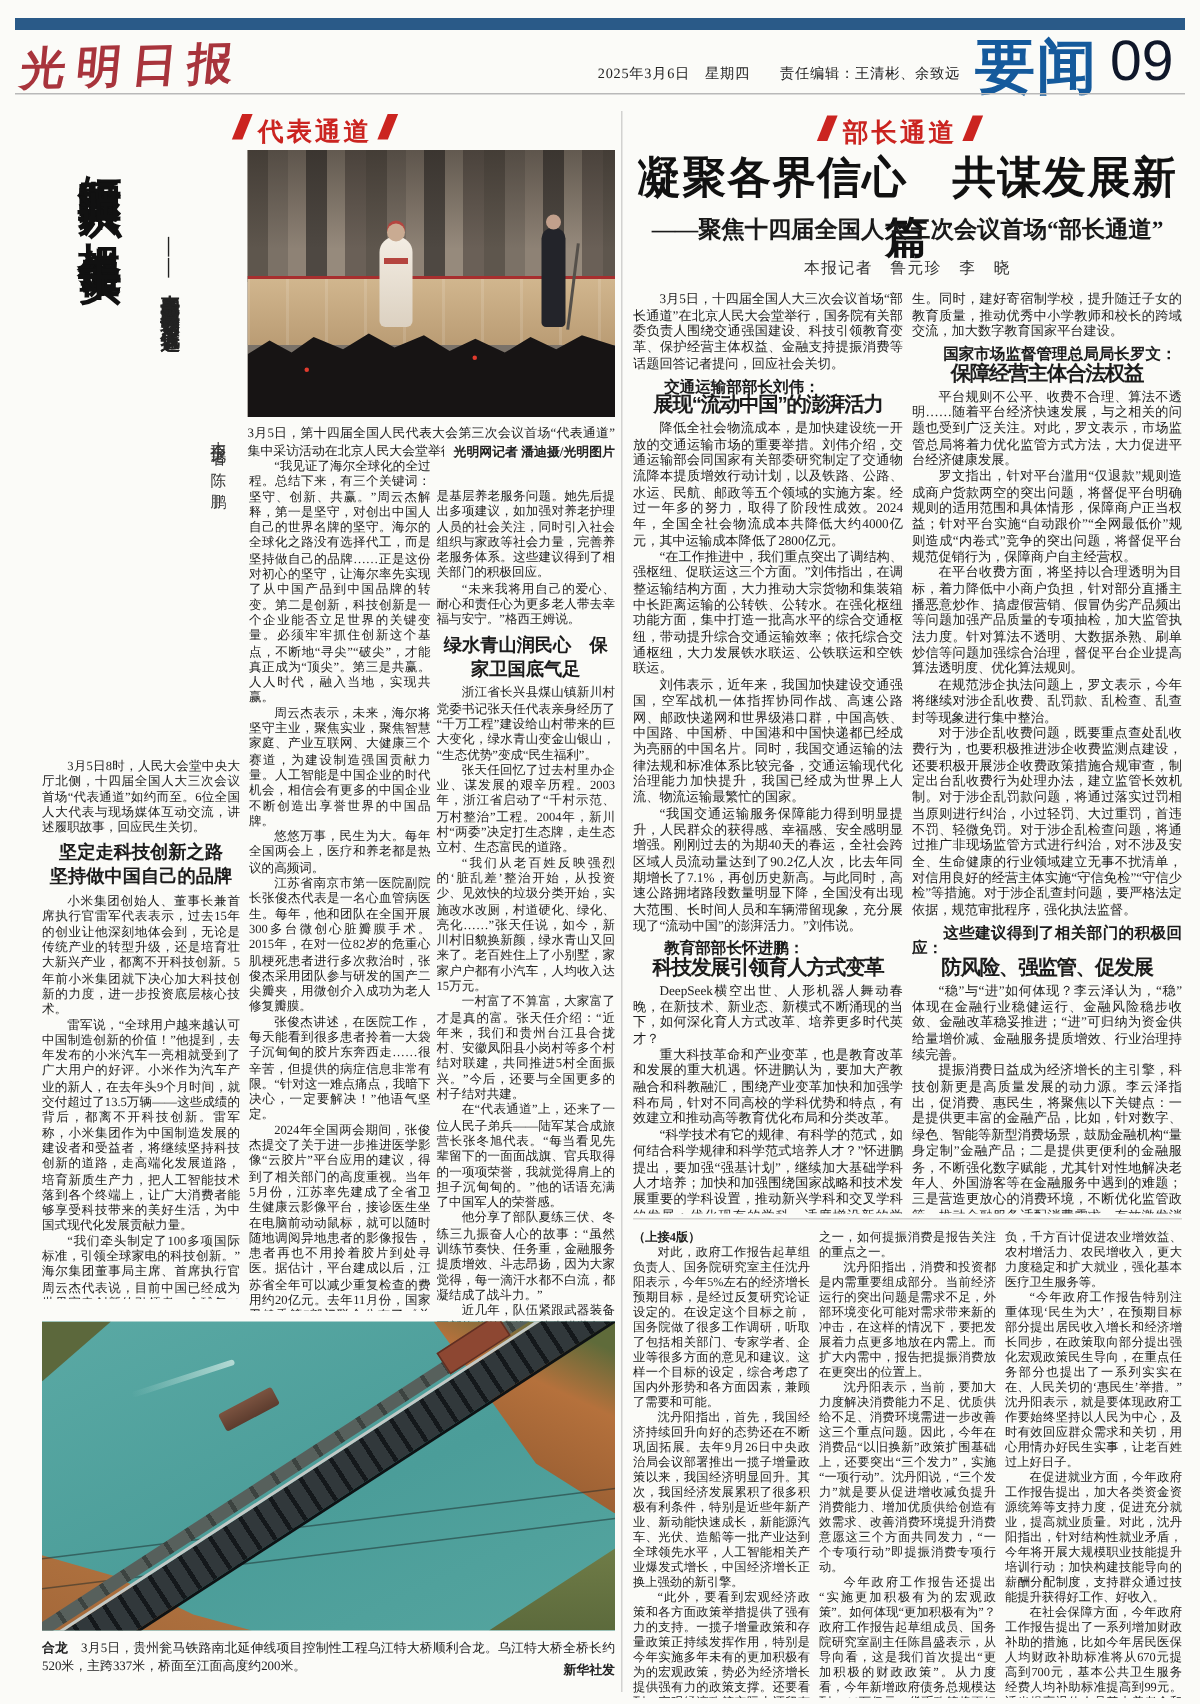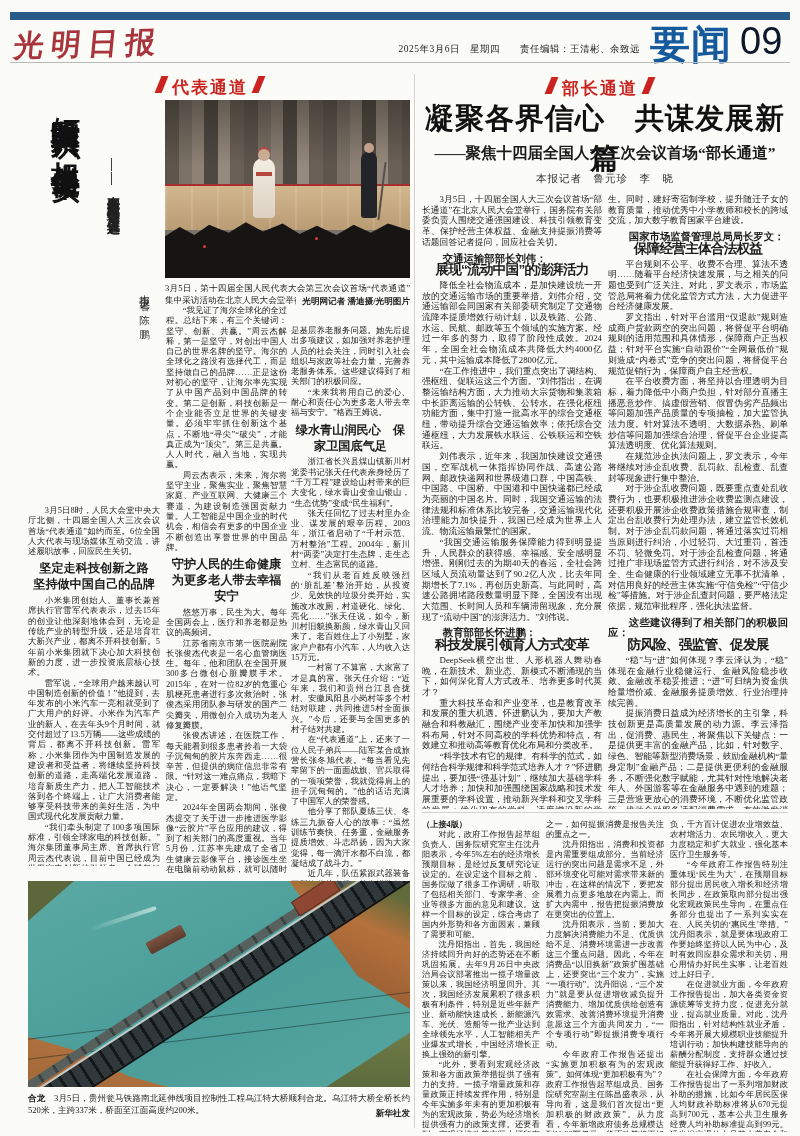--- a/index.html
+++ b/index.html
@@ -160,21 +160,20 @@
   <div class="col lcol lcol1">
       <p class="it-p">3月5日8时，人民大会堂中央大厅北侧，十四届全国人大三次会议首场“代表通道”如约而至。6位全国人大代表与现场媒体互动交流，讲述履职故事，回应民生关切。</p>
       <p class="it-sub">坚定走科技创新之路　坚持做中国自己的品牌</p>
       <p class="it-p">小米集团创始人、董事长兼首席执行官雷军代表表示，过去15年的创业让他深刻地体会到，无论是传统产业的转型升级，还是培育壮大新兴产业，都离不开科技创新。5年前小米集团就下决心加大科技创新的力度，进一步投资底层核心技术。</p>
       <p class="it-p">雷军说，“全球用户越来越认可中国制造创新的价值！”他提到，去年发布的小米汽车一亮相就受到了广大用户的好评。小米作为汽车产业的新人，在去年头9个月时间，就交付超过了13.5万辆——这些成绩的背后，都离不开科技创新。雷军称，小米集团作为中国制造发展的建设者和受益者，将继续坚持科技创新的道路，走高端化发展道路，培育新质生产力，把人工智能技术落到各个终端上，让广大消费者能够享受科技带来的美好生活，为中国式现代化发展贡献力量。</p>
       <p class="it-p">“我们牵头制定了100多项国际标准，引领全球家电的科技创新。”海尔集团董事局主席、首席执行官周云杰代表说，目前中国已经成为世界家电创新的引领者，全球每10件家电专利中就有7件来自中国。</p>
     </div>
   <div class="col lcol lcol2">
       <p class="it-p">“我见证了海尔全球化的全过程。总结下来，有三个关键词：坚守、创新、共赢。”周云杰解释，第一是坚守，对创出中国人自己的世界名牌的坚守。海尔的全球化之路没有选择代工，而是坚持做自己的品牌……正是这份对初心的坚守，让海尔率先实现了从中国产品到中国品牌的转变。第二是创新，科技创新是一个企业能否立足世界的关键变量。必须牢牢抓住创新这个基点，不断地“寻尖”“破尖”，才能真正成为“顶尖”。第三是共赢。人人时代，融入当地，实现共赢。</p>
       <p class="it-p">周云杰表示，未来，海尔将坚守主业，聚焦实业，聚焦智慧家庭、产业互联网、大健康三个赛道，为建设制造强国贡献力量。人工智能是中国企业的时代机会，相信会有更多的中国企业不断创造出享誉世界的中国品牌。</p>
-      <p class="it-sub">守护人民的生命健康　为更多老人带去幸福安宁</p>
       <p class="it-p">悠悠万事，民生为大。每年全国两会上，医疗和养老都是热议的高频词。</p>
       <p class="it-p">江苏省南京市第一医院副院长张俊杰代表是一名心血管病医生。每年，他和团队在全国开展300多台微创心脏瓣膜手术。2015年，在对一位82岁的危重心肌梗死患者进行多次救治时，张俊杰采用团队参与研发的国产二尖瓣夹，用微创介入成功为老人修复瓣膜。</p>
       <p class="it-p">张俊杰讲述，在医院工作，每天能看到很多患者拎着一大袋子沉甸甸的胶片东奔西走……很辛苦，但提供的病症信息非常有限。“针对这一难点痛点，我暗下决心，一定要解决！”他语气坚定。</p>
       <p class="it-p">2024年全国两会期间，张俊杰提交了关于进一步推进医学影像“云胶片”平台应用的建议，得到了相关部门的高度重视。当年5月份，江苏率先建成了全省卫生健康云影像平台，接诊医生坐在电脑前动动鼠标，就可以随时随地调阅异地患者的影像报告，患者再也不用拎着胶片到处寻医。据估计，平台建成以后，江苏省全年可以减少重复检查的费用约20亿元。去年11月份，国家卫健委等7部门联合公布了《关于进一步推进医疗机构检查检验结果互认的指导意见》。张俊杰相信，“随着这些制度、技术层面支持的不断完善，相信很快全国也将实现通用互认，到那时，异地就诊就能更加省心、省时、省钱了”。</p>
     </div>
   <div class="col lcol lcol3">
       <p class="it-pc">是基层养老服务问题。她先后提出多项建议，如加强对养老护理人员的社会关注，同时引入社会组织与家政等社会力量，完善养老服务体系。这些建议得到了相关部门的积极回应。</p>
       <p class="it-p">“未来我将用自己的爱心、耐心和责任心为更多老人带去幸福与安宁。”格西王姆说。</p>
       <p class="it-sub">绿水青山润民心　保家卫国底气足</p>
       <p class="it-p">浙江省长兴县煤山镇新川村党委书记张天任代表亲身经历了“千万工程”建设给山村带来的巨大变化，绿水青山变金山银山，“生态优势”变成“民生福利”。</p>

